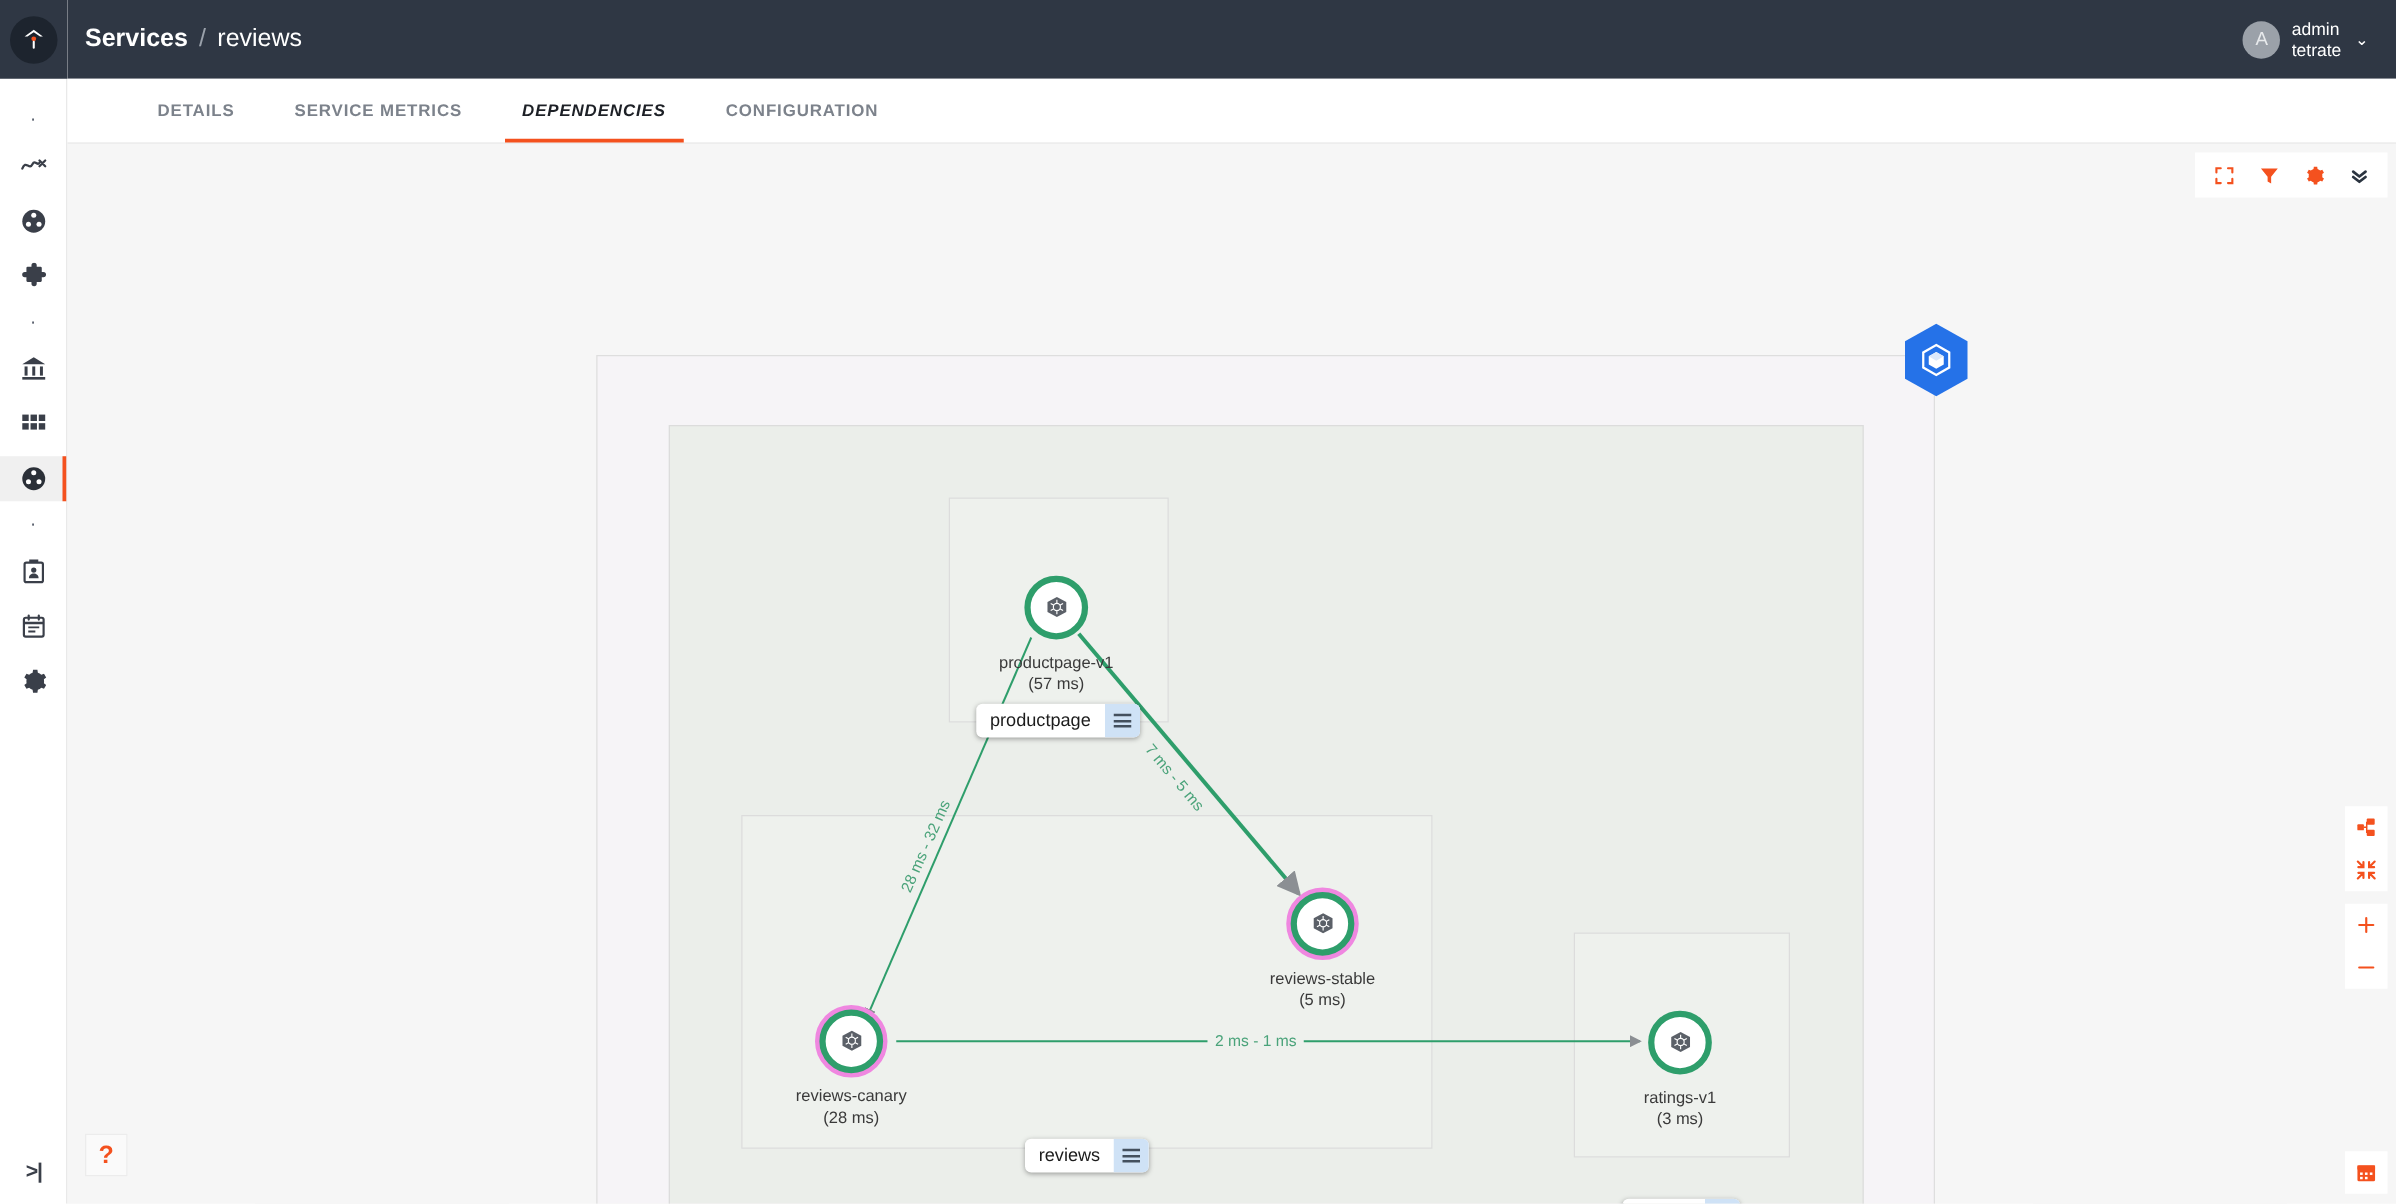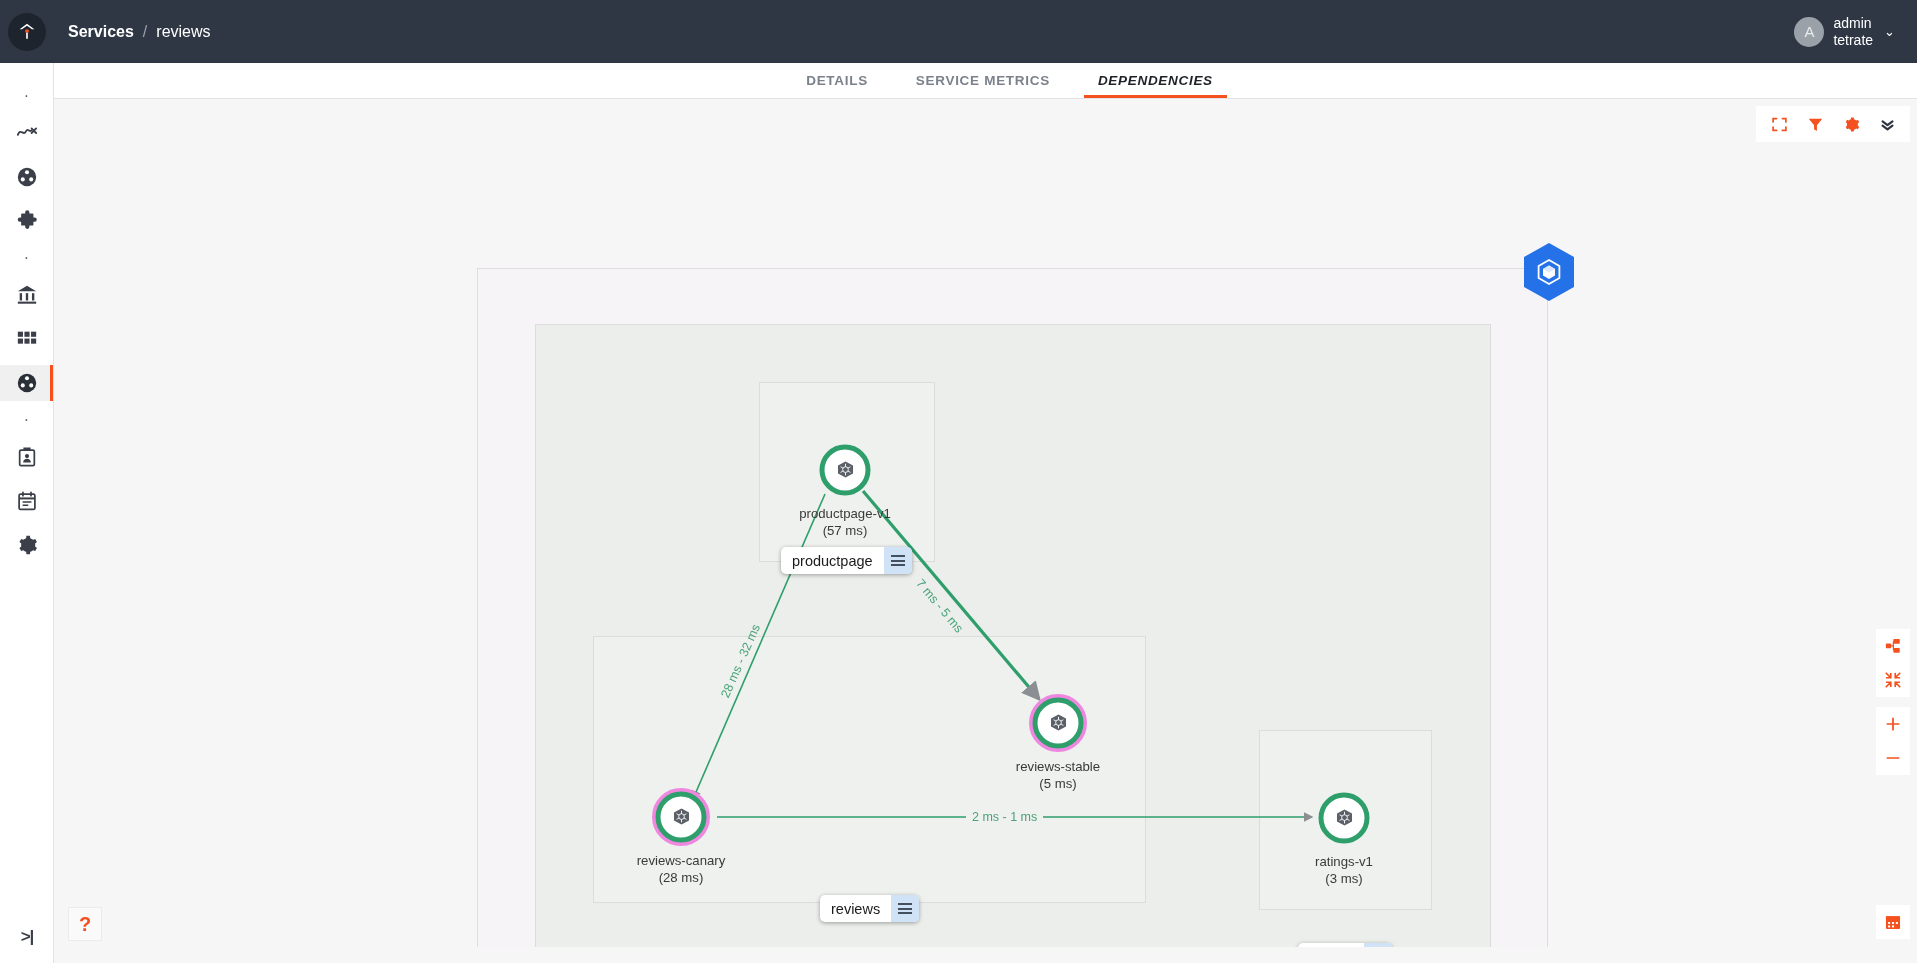--- a/index.html
+++ b/index.html
@@ -62,39 +62,39 @@
   }
 
   
   .main { flex: 1 1 auto; position: relative; height: 963px; background: #f6f6f6; }
 
   .topbar {
     height: 63px; background: #2f3744;
     display: flex; align-items: center; justify-content: space-between;
     padding: 0 22px 0 14px;
   }
-  .crumbs { display: flex; align-items: center; gap: 9px; font-size: 16px; }
+  .crumbs { display: flex; align-items: center; gap: 9px; font-size: 20px; }
   .crumbs .c-root { color: #ffffff; font-weight: 600; }
   .crumbs .c-sep { color: #9aa1ab; }
   .crumbs .c-leaf { color: #ffffff; font-weight: 400; }
   .user { display: flex; align-items: center; gap: 9px; cursor: pointer; }
   .avatar {
     width: 30px; height: 30px; border-radius: 50%;
     background: #9ba1a9; color: #e8eaec;
     display: flex; align-items: center; justify-content: center;
     font-size: 15px;
   }
   .user-lines { display: flex; flex-direction: column; line-height: 1.18; }
   .user-lines span { color: #ffffff; font-size: 14px; }
   .caret { color: #ffffff; font-size: 13px; margin-left: 2px; }
 
   .tabs {
-    height: 36px; background: #ffffff;
+    height: 52px; background: #ffffff;
     border-bottom: 1px solid #e3e3e3;
-    display: flex; align-items: stretch; padding-left: 48px; justify-content: center;
+    display: flex; align-items: stretch; padding-left: 48px;
   }
   .tab {
     display: flex; align-items: center; padding: 0 24px;
     font-size: 13.5px; letter-spacing: .7px; font-weight: 600;
     color: #7c828b; cursor: pointer; position: relative;
   }
   .tab.active { color: #1d2026; font-style: italic; }
   .tab.active:after {
     content: ""; position: absolute; left: 10px; right: 10px; bottom: 0;
     height: 3px; background: #f4511e;
@@ -332,20 +332,21 @@
           <span>tetrate</span>
         </div>
         <span class="caret">⌄</span>
       </div>
     </div>
 
     <div class="tabs">
       <div class="tab">DETAILS</div>
       <div class="tab">SERVICE METRICS</div>
       <div class="tab active">DEPENDENCIES</div>
+      <div class="tab">CONFIGURATION</div>
     </div>
 
     <div class="canvas">
 
       <div class="float-toolbar">
         <div class="tb-btn">
           <svg width="17" height="17" viewBox="0 0 24 24" fill="none" stroke="#f4511e" stroke-width="2.4" stroke-linecap="round">
             <path d="M3 8.5V3.6h4.9M16.1 3.6H21v4.9M21 15.5V20.4h-4.9M7.9 20.4H3v-4.9"></path>
           </svg>
         </div>

